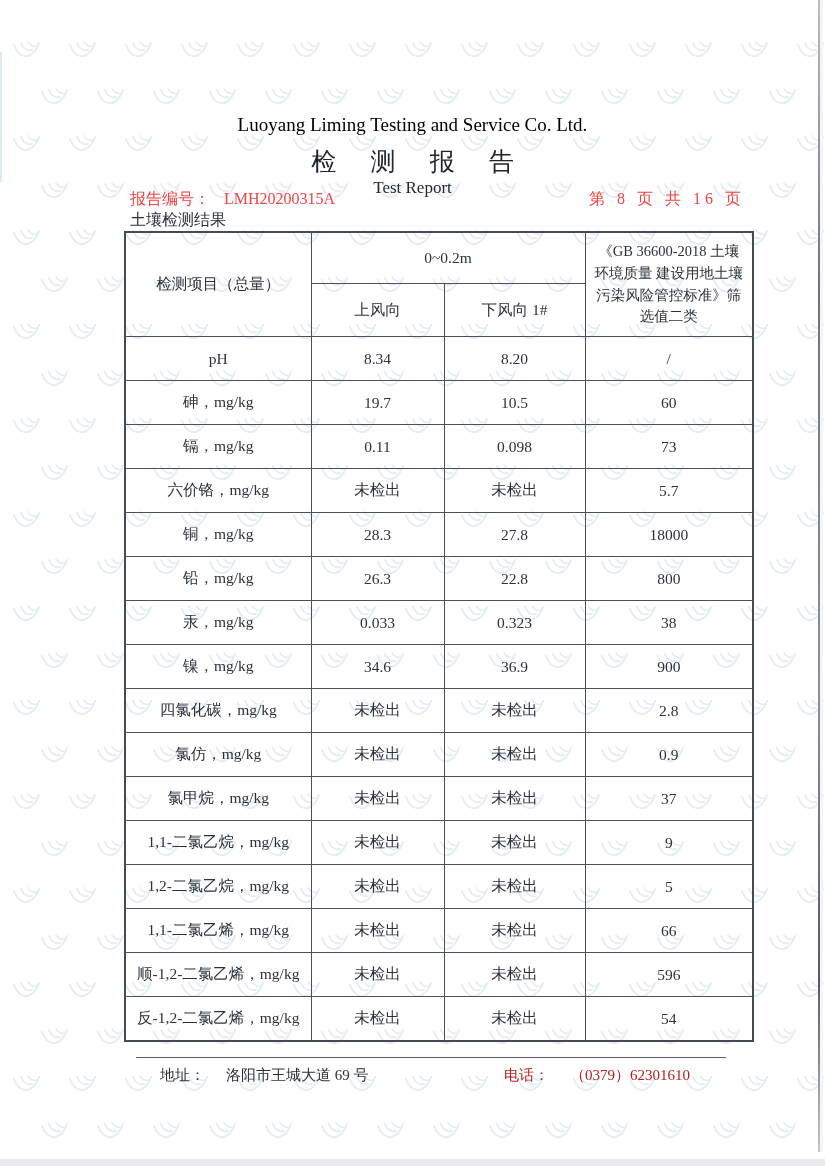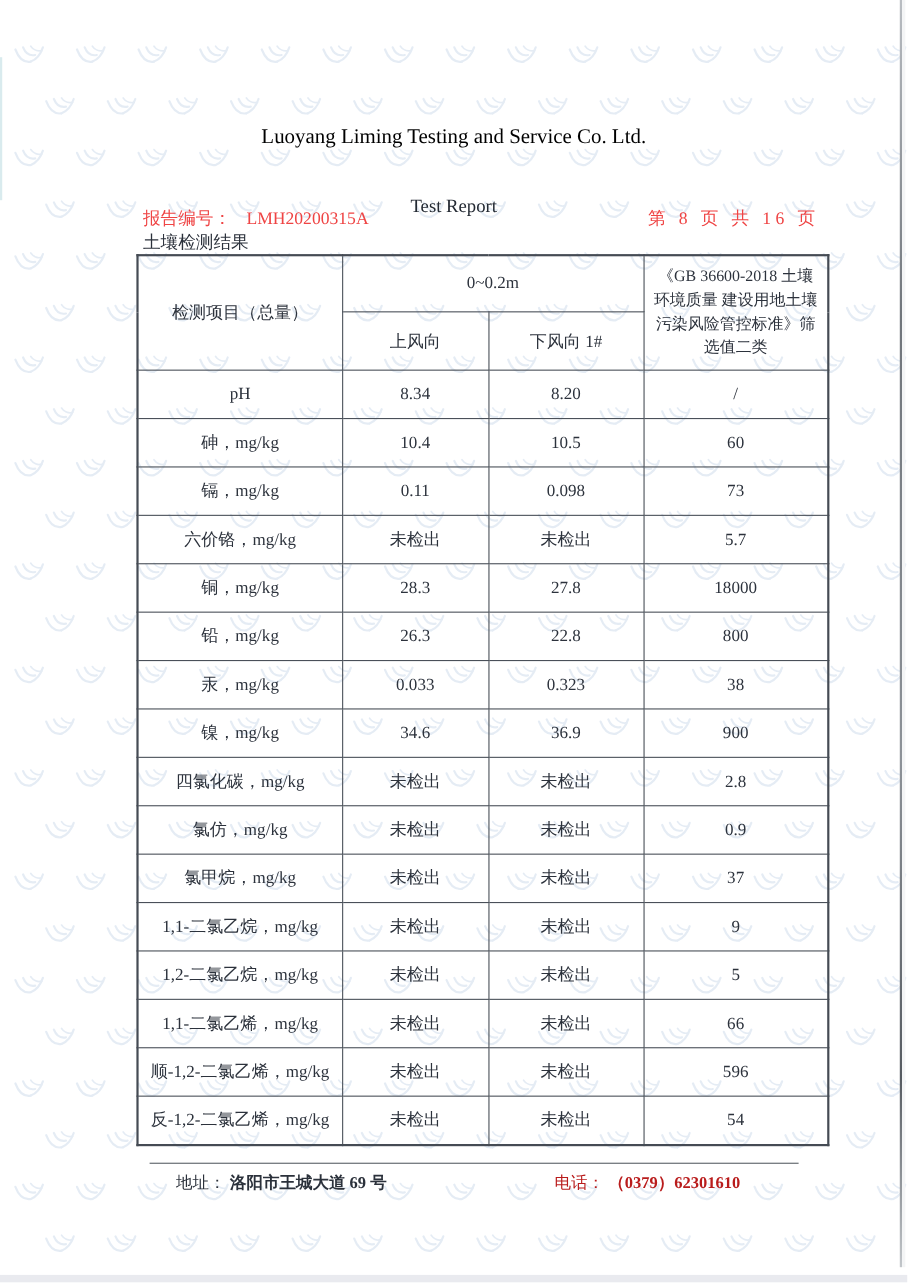--- a/index.html
+++ b/index.html
@@ -39,21 +39,21 @@
   .results { border:2px solid #454b54; }
   .results thead tr.h1 th { height:50px; }
   .results thead tr.h2 th { height:52px; }
   .results tbody td { height:43px; }
   th.std-header { font-size:14.5px; line-height:1.5; padding:3px 7px; }
 
   .footer-rule { position:absolute; top:1057px; left:136px; width:590px;
     border-top:1.5px solid #5a6067; }
   .addr { position:absolute; top:1066px; left:160px; font-size:15px; color:#2b313b; }
   .phone { position:absolute; top:1066px; left:504px; font-size:15px; color:#b91c1c; }
-  .addr .val, .phone .val { margin-left:4px;font-weight:bold; }
+  .addr .val, .phone .val { margin-left:21px; }
 
   .edge-right { position:absolute; top:0; right:5px; width:2px; height:1152px; z-index:2;
     background:linear-gradient(#b9bdc2 0%, #70757b 25%, #8d9298 60%, #565b61 85%, #c2c6ca 100%); }
   .edge-right-soft { position:absolute; top:0; right:2px; width:3px; height:1152px; z-index:2;
     background:#f4f5f6; }
   .edge-bottom { position:absolute; left:0; right:0; bottom:0; height:7px; z-index:2;
     background:#e9eaef; }
   .edge-left-tint { position:absolute; top:52px; left:0; width:2px; height:130px; z-index:2;
     background:#cfe6ea; opacity:.8; }
 </style>
@@ -2147,20 +2147,21 @@
       <path d="M2 5 C5 13 10 17 16 16" fill="none" stroke="#ccdaeb" stroke-width="2" stroke-linecap="round"></path>
       <path d="M9 3 C11 8 15 11 20 10" fill="none" stroke="#ccdaeb" stroke-width="2" stroke-linecap="round"></path>
       <path d="M16 2 C18 5 22 7 26 6" fill="none" stroke="#ccdaeb" stroke-width="1.6" stroke-linecap="round"></path>
       <path d="M16 16 C21 14 25 9 27 3" fill="none" stroke="#ccdaeb" stroke-width="2" stroke-linecap="round"></path>
     </svg>
   </div>
 
 <div class="content">
 
   <div class="company-en">Luoyang Liming Testing and Service Co. Ltd.</div>
+  <div class="title-cn">检 测 报 告</div>
   <div class="title-en">Test Report</div>
 
   <div class="meta-row">
     <span class="meta-left">
       <span>报告编号：</span><span class="val">LMH20200315A</span>
     </span>
     <span class="page-indicator">第 8 页 共 16 页</span>
   </div>
 
   <div class="section-title">土壤检测结果</div>
@@ -2185,21 +2186,21 @@
     </thead>
     <tbody id="results-body">
         <tr>
           <td>pH</td>
           <td>8.34</td>
           <td>8.20</td>
           <td>/</td>
         </tr>
         <tr>
           <td>砷，mg/kg</td>
-          <td>10.4</td>
+          <td>19.7</td>
           <td>10.5</td>
           <td>60</td>
         </tr>
         <tr>
           <td>镉，mg/kg</td>
           <td>0.11</td>
           <td>0.098</td>
           <td>73</td>
         </tr>
         <tr>

